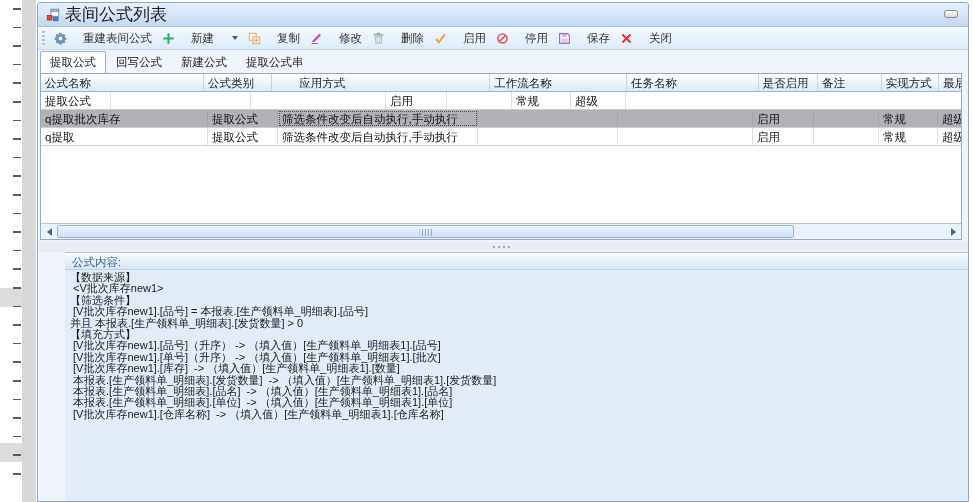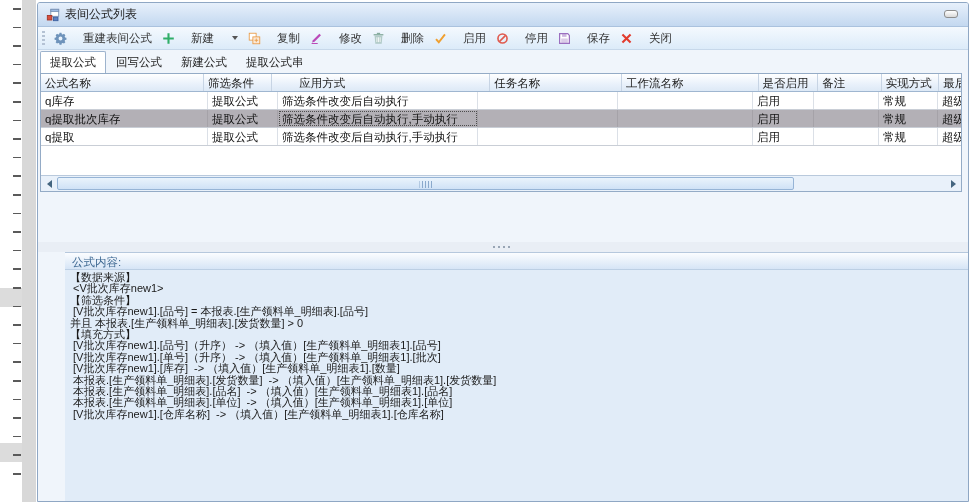--- a/index.html
+++ b/index.html
@@ -15,21 +15,21 @@
   .side-strip { position:absolute; left:22px; top:0; width:14px; height:502px; background:#d8d8d8; }
 
   
   .window { position:absolute; left:37px; top:2px; width:932px; height:500px;
     border:1px solid #8fa7c4; border-radius:3px 3px 0 0; background:#f0f5fb; overflow:hidden; }
 
   .titlebar { position:absolute; left:0; top:0; width:100%; height:24px;
     background:linear-gradient(#e7f0fb, #c3d8f0); border-bottom:1px solid #aac2de;
     display:flex; align-items:center; padding:0 8px; }
   .titlebar .form-icon { width:14px; height:14px; margin-right:5px; flex:0 0 auto; }
-  .title-text { font-size:12px; color:#1d1d1d; }
+  .title-text { font-size:17px; color:#1d1d1d; }
   .collapse-btn { position:absolute; right:10px; top:7px; width:14px; height:8px;
     border:1px solid #8d8d8d; border-radius:3px; background:linear-gradient(#ffffff,#d9d9d9); }
 
   .toolbar { position:absolute; left:0; top:24px; width:100%; height:23px;
     background:linear-gradient(#f4f9fe, #dcebf9); border-bottom:1px solid #c7d8ea;
     display:flex; align-items:center; padding-left:3px; }
   .tb-grip { width:3px; height:14px; margin:0 4px 0 1px;
     background:repeating-linear-gradient(to bottom, #b4c2d4 0 2px, transparent 2px 4px); }
   .tb-btn { display:flex; align-items:center; gap:16px; padding:2px 5px; border-radius:2px; cursor:default; }
   .tb-icon { width:13px; height:13px; display:inline-flex; }
@@ -37,21 +37,21 @@
   .tb-label { font-size:11.5px; color:#333; white-space:nowrap; }
   .tb-caret { width:0; height:0; margin-left:2px; border-left:3.5px solid transparent;
     border-right:3.5px solid transparent; border-top:4px solid #555; }
 
   .tabstrip { position:absolute; left:0; top:47px; width:100%; height:23px;
     display:flex; align-items:flex-end; padding-left:2px; background:#f0f5fb; }
   .tab { font-size:11.5px; color:#222; padding:3px 9px 3px 9px; margin-right:1px; white-space:nowrap; }
   .tab.selected { background:#fff; border:1px solid #9db3cd; border-bottom:none; border-radius:2px 2px 0 0; }
 
   
-  .grid { position:absolute; left:2px; top:70px; width:922px; height:119px;
+  .grid { position:absolute; left:2px; top:70px; width:922px; height:167px;
     border:1px solid #94abc6; background:#be185d; overflow:hidden; }
   .grid-header { position:absolute; left:0; top:0; width:952px; height:18px; display:flex;
     background:linear-gradient(#ffffff, #e9f1fb 60%, #dde9f6); border-bottom:1px solid #9fb6d0; }
   .gh-cell { height:100%; border-right:1px solid #c7d4e4; font-size:11.5px; color:#222;
     padding:2px 0 0 4px; white-space:nowrap; overflow:hidden; }
   .grid-body { position:absolute; left:0; top:18px; width:952px; height:134px; background:#fff; }
   .grid-row { display:flex; width:952px; height:18px; border-bottom:1px solid #c9ced6; background:#fff; }
   .grid-row.selected { background:#b3b0b6; }
   .g-cell { height:100%; border-right:1px solid #dbe0e7; font-size:11.5px; color:#111;
     padding:2px 0 0 4px; white-space:nowrap; overflow:hidden; }
@@ -191,34 +191,32 @@
     <div class="tabstrip" id="tabstrip">
         <div class="tab selected">提取公式</div>
         <div class="tab">回写公式</div>
         <div class="tab">新建公式</div>
         <div class="tab">提取公式串</div>
       </div>
 
     <div class="grid">
       <div class="grid-header" id="grid-header">
           <div class="gh-cell" style="width: 167px;">公式名称</div>
-          <div class="gh-cell" style="width: 70px;">筛选条件</div>
+          <div class="gh-cell" style="width: 70px;">公式类别</div>
           <div class="gh-cell" style="width: 200px; margin-left: 23px;">应用方式</div>
+          <div class="gh-cell" style="width: 140px;">工作流名称</div>
           <div class="gh-cell" style="width: 135px;">任务名称</div>
-          <div class="gh-cell" style="width: 140px;">工作流名称</div>
           <div class="gh-cell" style="width: 61px;">是否启用</div>
           <div class="gh-cell" style="width: 65px;">备注</div>
           <div class="gh-cell" style="width: 59px;">实现方式</div>
           <div class="gh-cell" style="width: 55px;">最后</div>
         </div>
       <div class="grid-body" id="grid-body">
           <div class="grid-row">
-            <div class="g-cell" style="width: 167px;">q库存</div>
             <div class="g-cell" style="width: 70px;">提取公式</div>
-            <div class="g-cell" style="width: 200px;">筛选条件改变后自动执行</div>
             <div class="g-cell" style="width: 140px;"></div>
             <div class="g-cell" style="width: 135px;"></div>
             <div class="g-cell" style="width: 61px;">启用</div>
             <div class="g-cell" style="width: 65px;"></div>
             <div class="g-cell" style="width: 59px;">常规</div>
             <div class="g-cell" style="width: 55px;">超级</div>
           </div>
           <div class="grid-row selected">
             <div class="g-cell" style="width: 167px;">q提取批次库存</div>
             <div class="g-cell" style="width: 70px;">提取公式</div>

